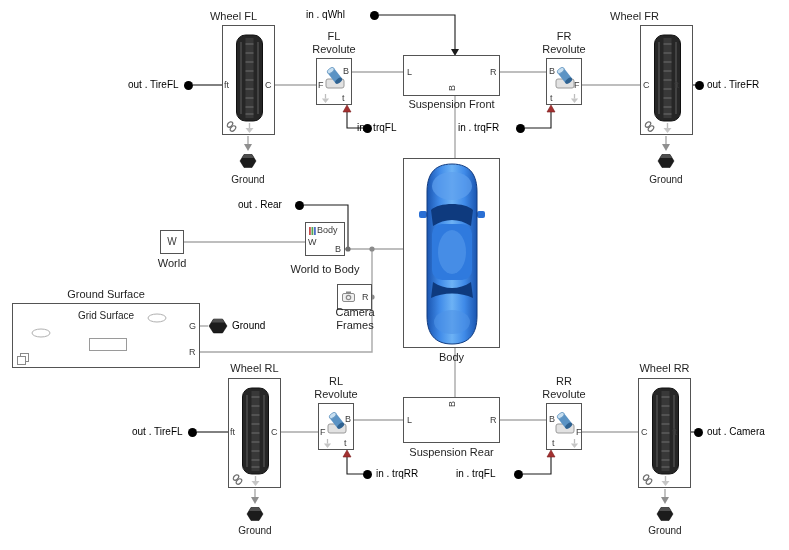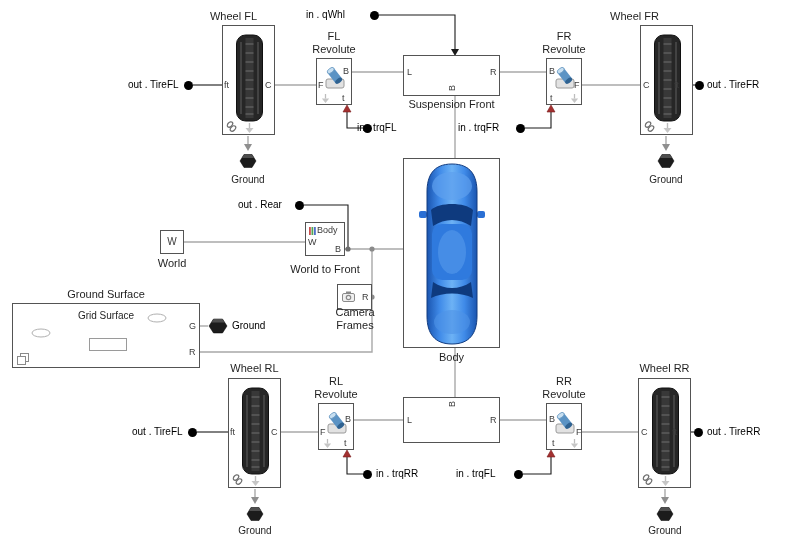--- a/index.html
+++ b/index.html
@@ -183,21 +183,21 @@
   <div class="block" style="left:305px;top:222px;width:40px;height:34px">
     <svg class="ico" style="left:3px;top:3px" width="7" height="10" viewBox="0 0 7 10">
       <rect x="0" y="1" width="1.8" height="8" fill="#c94f4f"></rect>
         <rect x="2.5" y="1" width="1.8" height="8" fill="#53a553"></rect>
         <rect x="5" y="1" width="1.8" height="8" fill="#4f6fc9"></rect>
     </svg>
   </div>
   <span class="p" style="left:317px;top:225px">Body</span>
   <span class="p" style="left:308px;top:237px">W</span>
   <span class="p" style="left:335px;top:244px">B</span>
-  <div class="bl" style="left:280px;top:263px;width:90px">World to Front</div>
+  <div class="bl" style="left:280px;top:263px;width:90px">World to Body</div>
 
   <div class="ann r" style="left:238px;top:199px;width:56px">out . Rear</div>
   <div class="dot" style="left:295px;top:201px"></div>
 
   <div class="block" style="left:12px;top:303px;width:188px;height:65px">
     <svg class="ico" style="left:18px;top:24px" width="20" height="10" viewBox="0 0 20 10">
       <ellipse cx="10" cy="5" rx="9" ry="4" fill="none" stroke="#b0b0b0"></ellipse>
     </svg>
     <svg class="ico" style="left:134px;top:9px" width="20" height="10" viewBox="0 0 20 10">
       <ellipse cx="10" cy="5" rx="9" ry="4" fill="none" stroke="#b0b0b0"></ellipse>
@@ -288,20 +288,21 @@
         <polygon points="0.5,5 8.5,5 4.5,10" fill="#c6c6c6"></polygon>
     </svg>
   </div>
   <div class="bl" style="left:302px;top:375px;width:68px">RL
 Revolute</div>
   <span class="p" style="left:320px;top:427px">F</span>
   <span class="p" style="left:345px;top:414px">B</span>
   <span class="p" style="left:344px;top:438px">t</span>
 
   <div class="block" style="left:403px;top:397px;width:97px;height:46px"></div>
+  <div class="bl" style="left:376px;top:446px;width:151px">Suspension Rear</div>
   <span class="p" style="left:407px;top:415px">L</span>
   <span class="p" style="left:490px;top:415px">R</span>
   <span class="p rot" style="left:449px;top:399px">B</span>
 
   <div class="block" style="left:546px;top:403px;width:36px;height:47px">
     <svg class="ico" style="left:6px;top:6px" width="24" height="26" viewBox="0 0 24 26">
       <rect x="3" y="14" width="18" height="9" rx="2" fill="#e2e2e2" stroke="#9a9a9a"></rect>
       <g transform="translate(12,11) rotate(-38)">
         <rect x="-4" y="-7" width="8" height="13" fill="#5b93c4"></rect>
         <ellipse cx="0" cy="6" rx="4" ry="2.2" fill="#2f6291"></ellipse>
@@ -334,21 +335,21 @@
       <path d="M4.5 0v5" stroke="#bdbdbd" stroke-width="1.4"></path>
         <polygon points="0.5,5 8.5,5 4.5,10" fill="#c6c6c6"></polygon>
     </svg>
   </div>
   <div class="bl" style="left:612px;top:362px;width:105px">Wheel RR</div>
   <span class="p" style="left:641px;top:427px">C</span>
   <span class="p" style="left:672px;top:427px">ft</span>
 
   <div class="ann r" style="left:132px;top:426px;width:55px">out . TireFL</div>
   <div class="dot" style="left:188px;top:428px"></div>
-  <div class="ann" style="left:707px;top:426px">out . TireRR</div>
+  <div class="ann" style="left:707px;top:426px">out . Camera</div>
   <div class="dot" style="left:694px;top:428px"></div>
   <div class="ann" style="left:376px;top:468px">in . trqRR</div>
   <div class="dot" style="left:363px;top:470px"></div>
   <div class="ann r" style="left:456px;top:468px;width:57px">in . trqFL</div>
   <div class="dot" style="left:514px;top:470px"></div>
 
   <svg class="ico" style="left:246px;top:489px" width="18" height="34" viewBox="0 0 18 34">
     <path d="M9 0v8" stroke="#9a9a9a" stroke-width="1.2"></path>
       <polygon points="5,8 13,8 9,15" fill="#8f8f8f"></polygon>
     <polygon points="1,25 5,18.5 13,18.5 17,25 13,31.5 5,31.5" fill="#1c1c1c" stroke="#000" stroke-width="0.5"></polygon>

